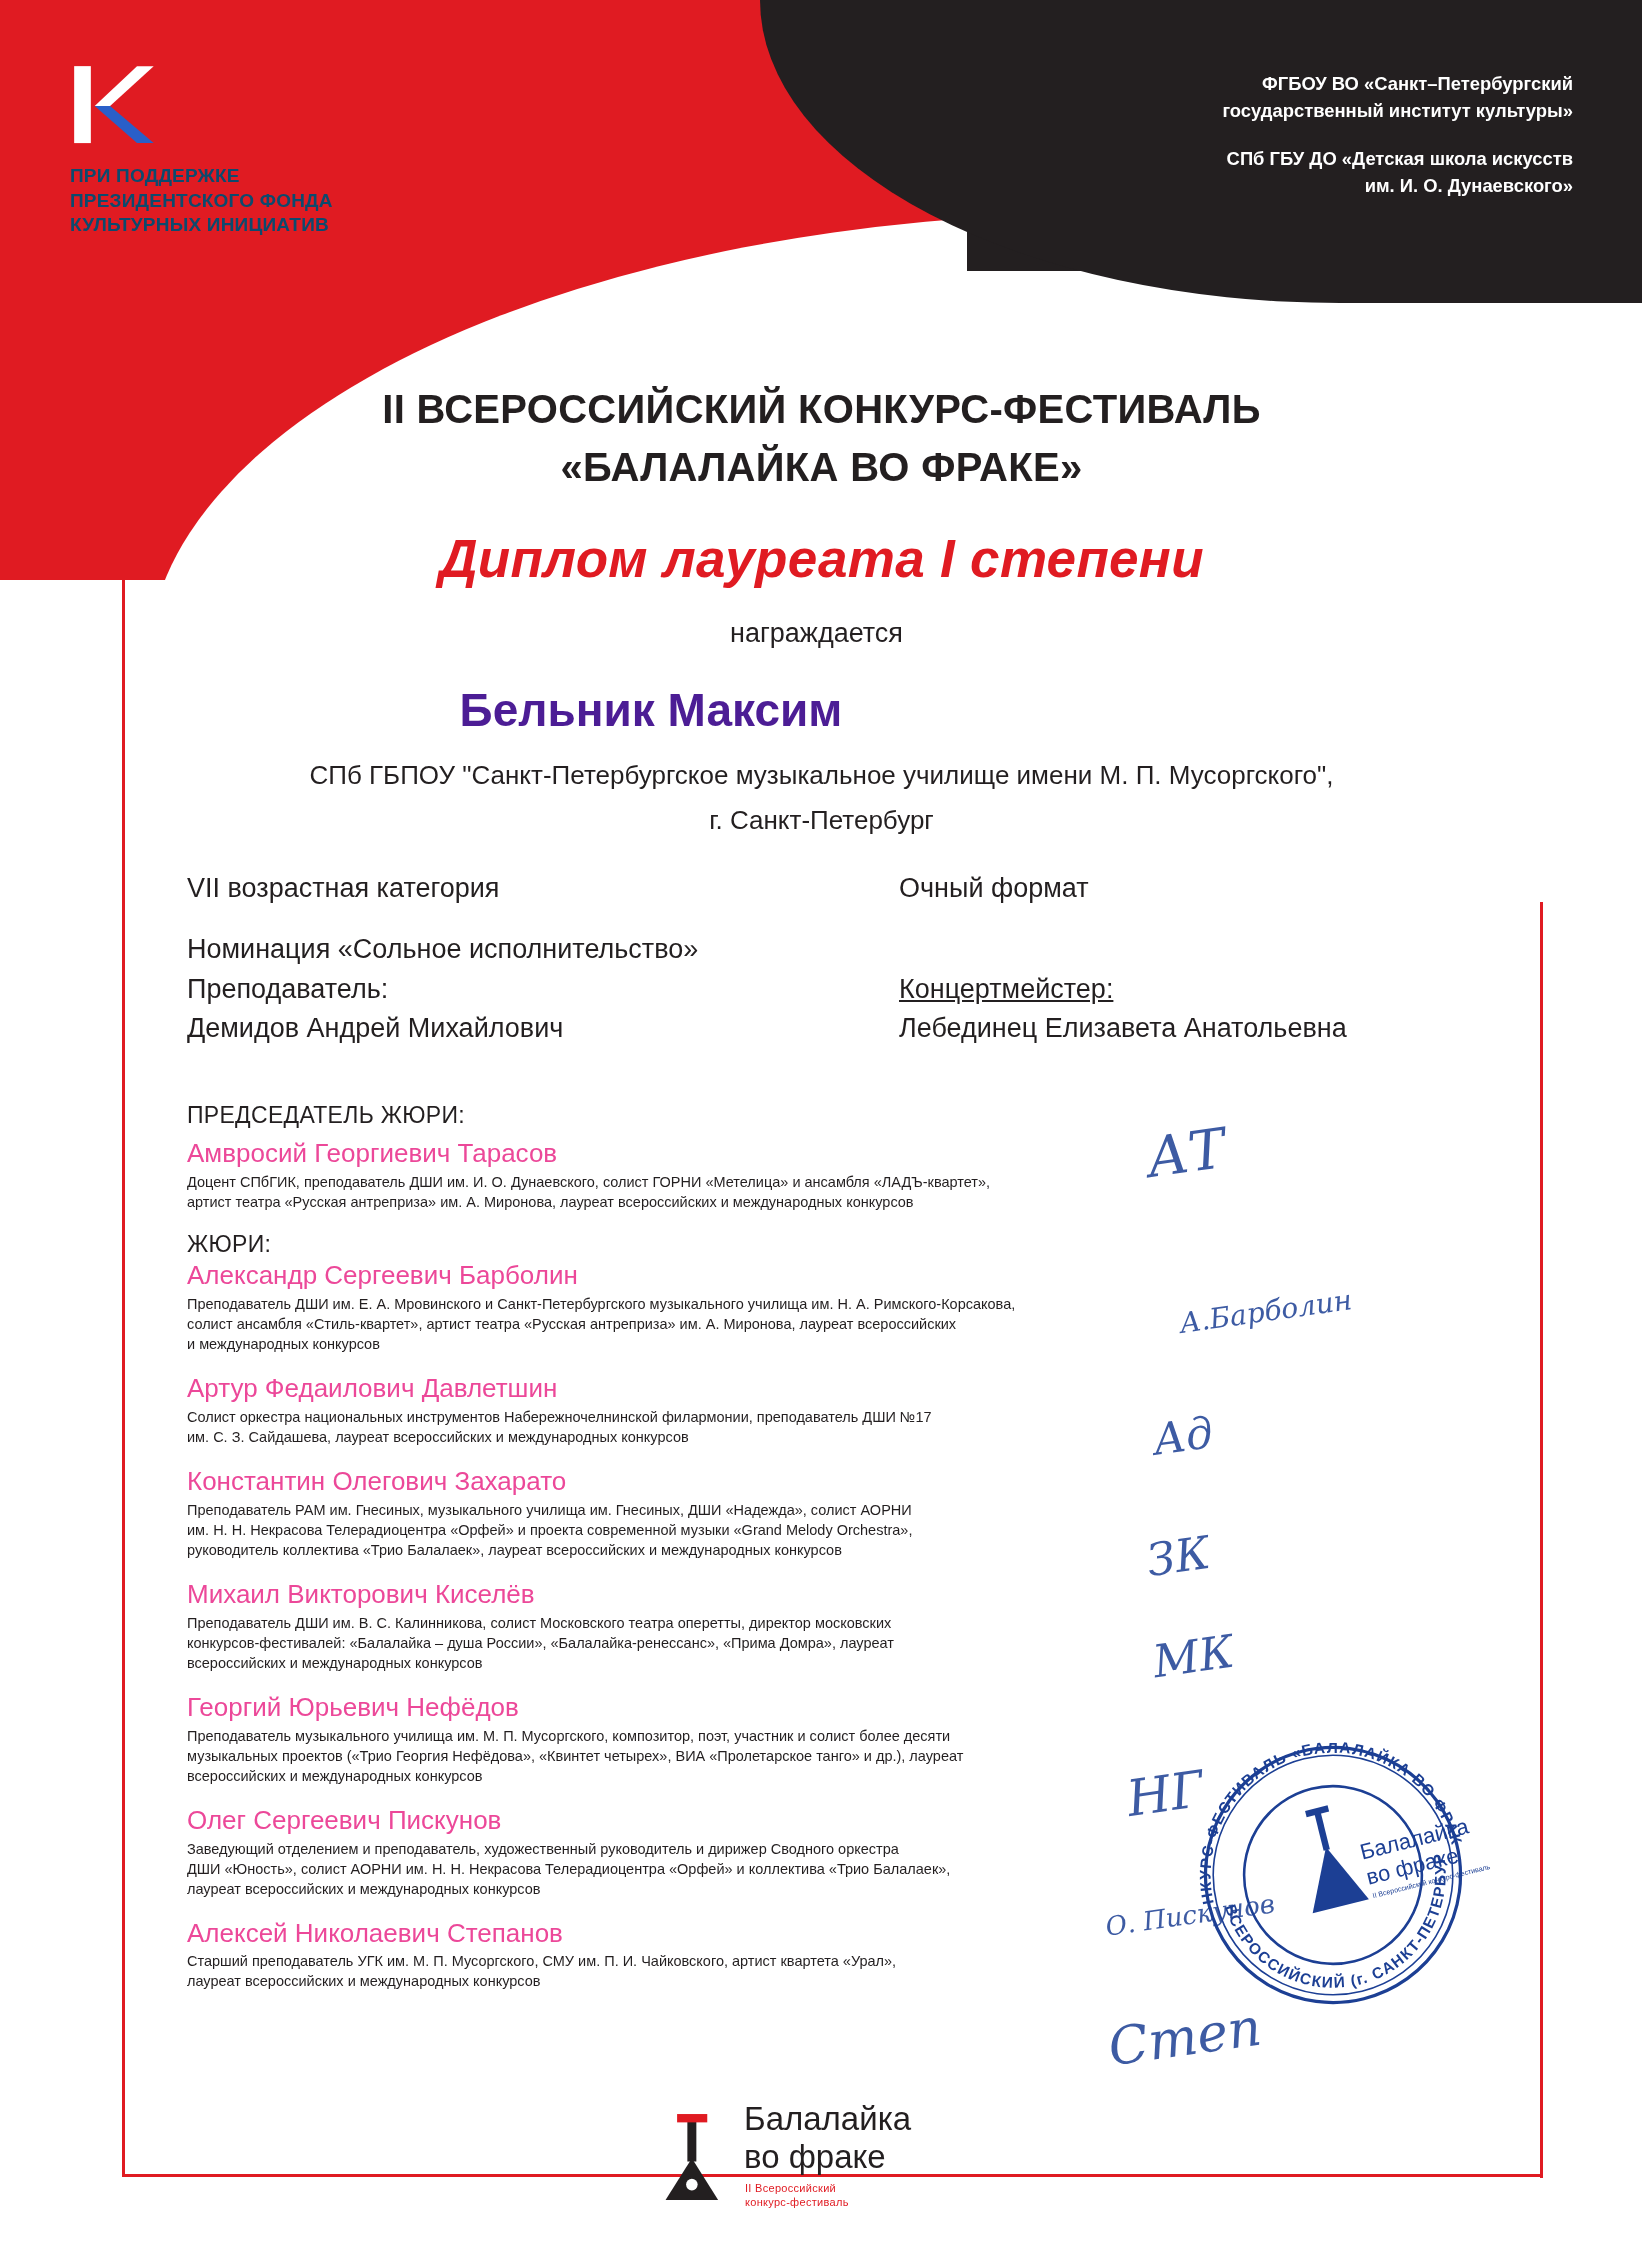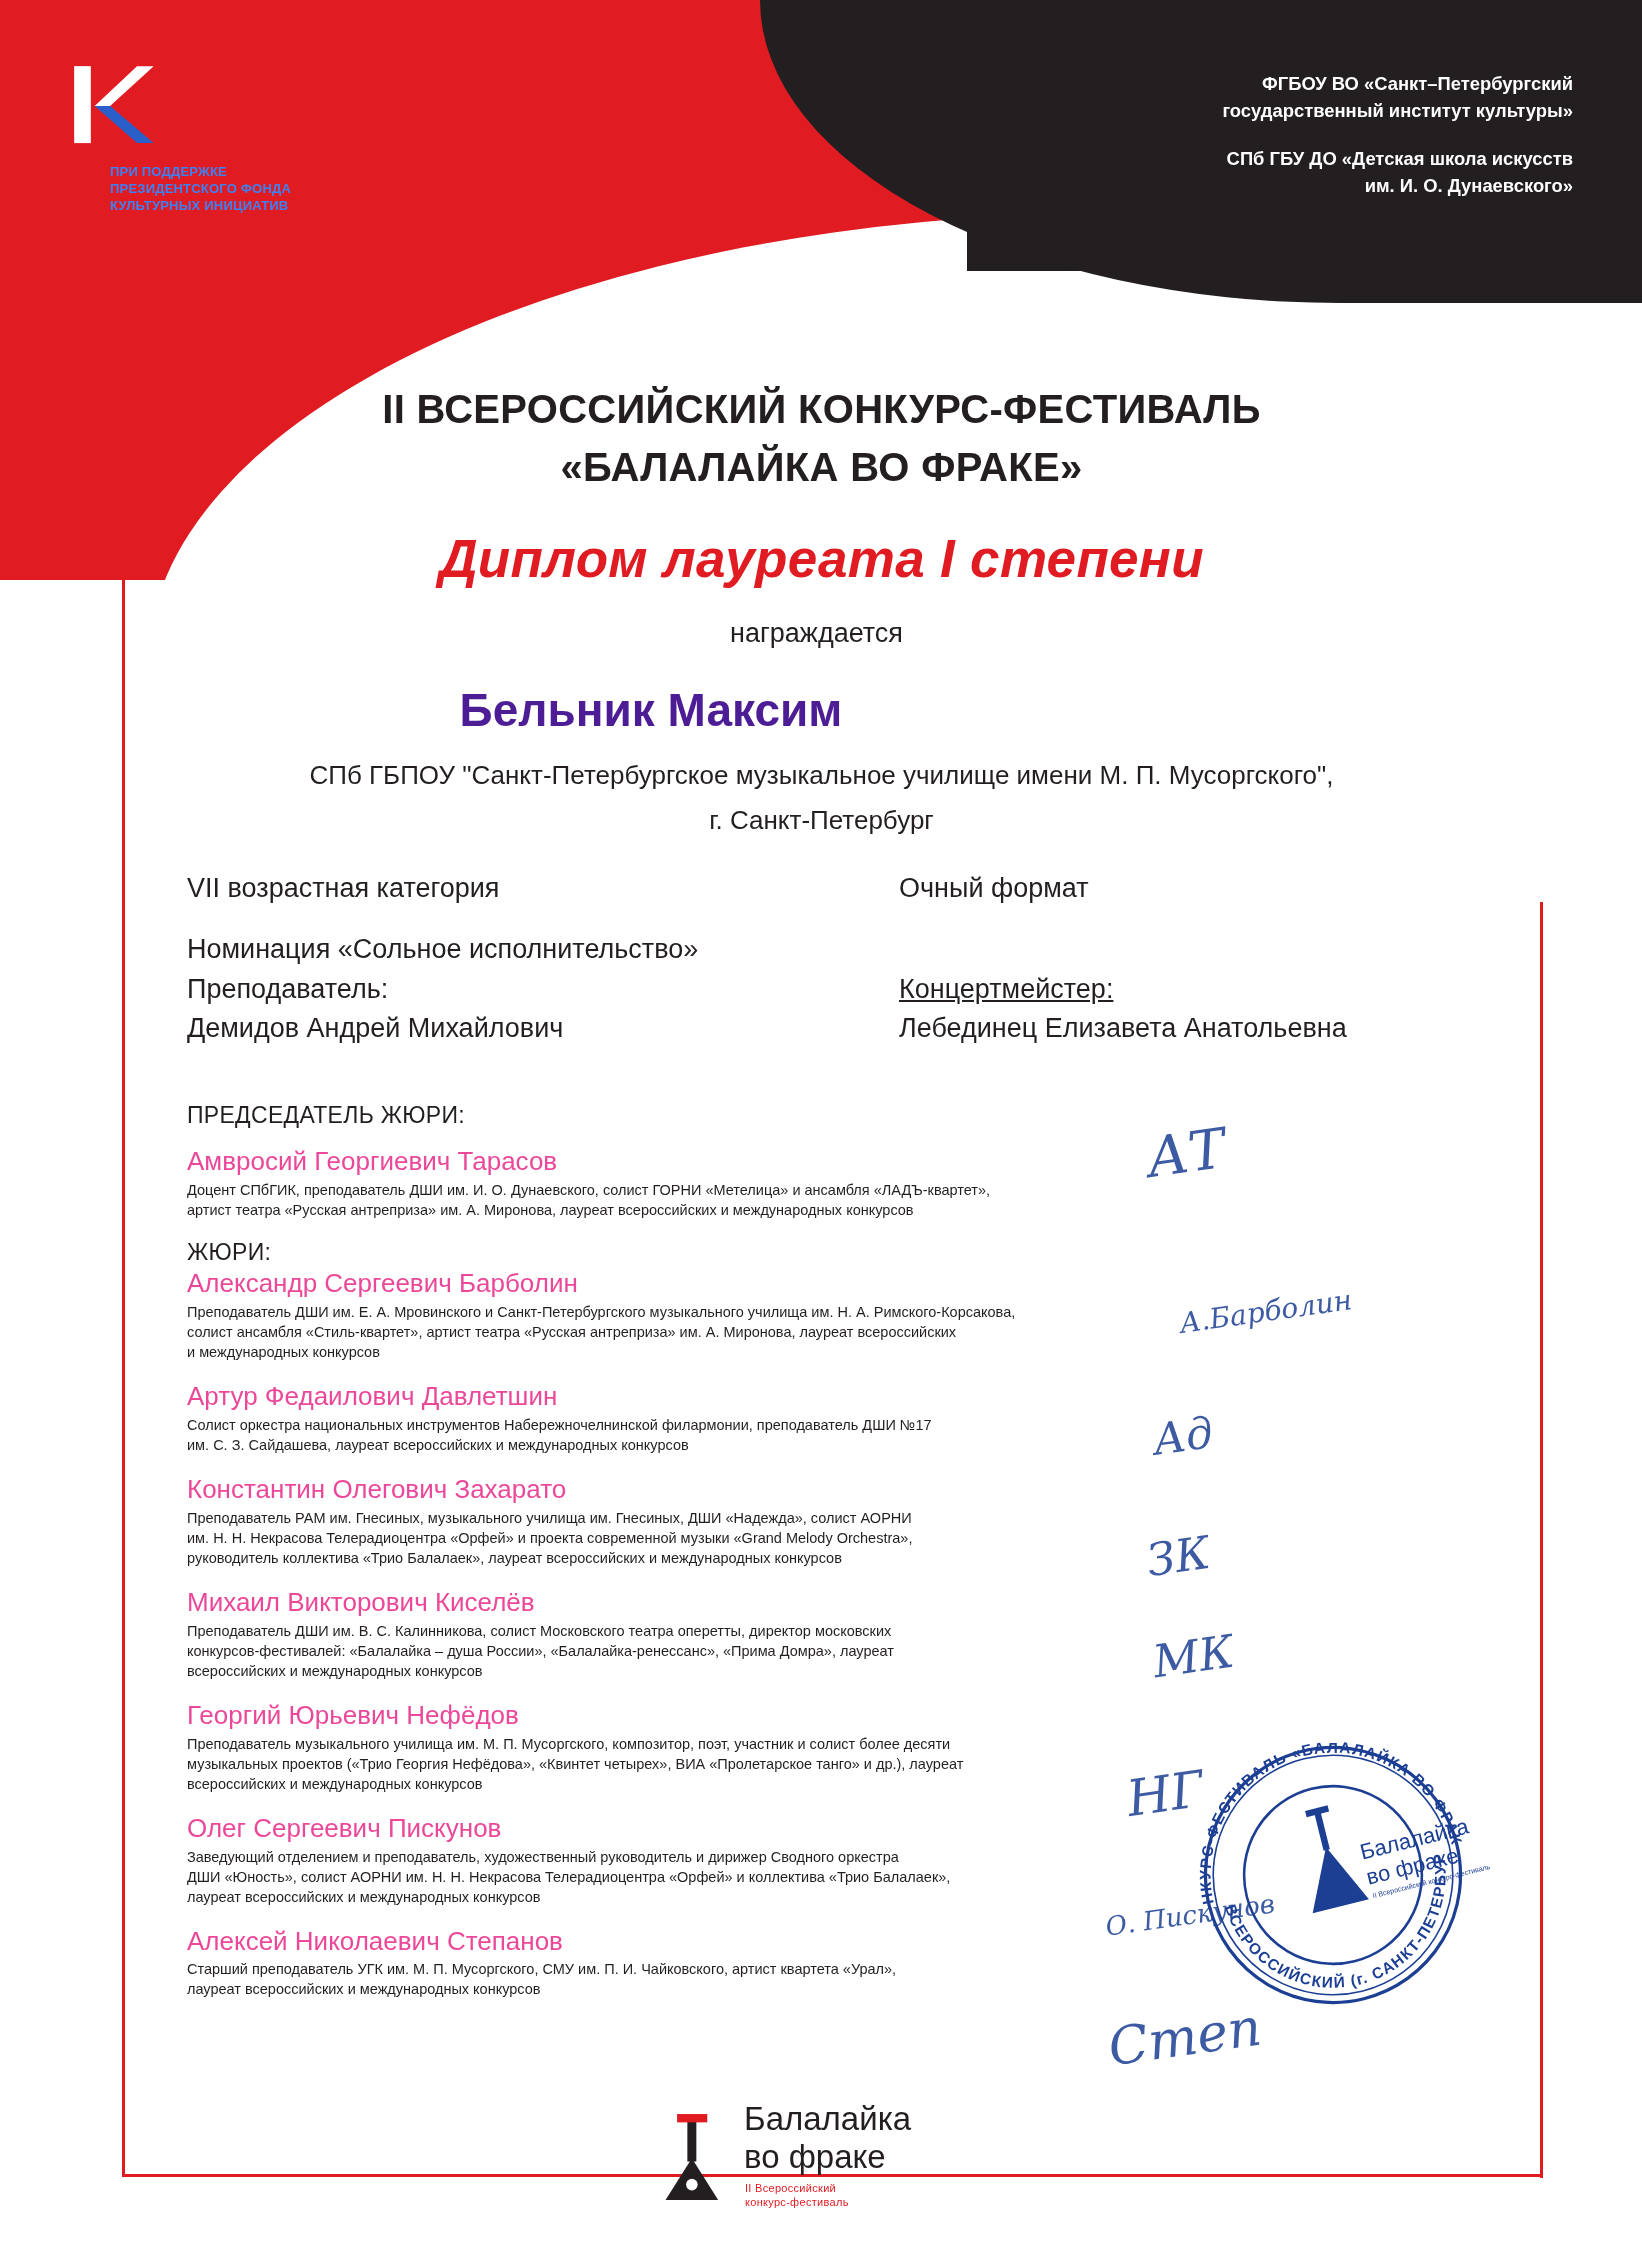--- a/index.html
+++ b/index.html
@@ -64,26 +64,25 @@
     position: absolute;
     left: 70px; top: 61px;
     width: 335px;
   }
   .pfki-mark {
     position: relative;
     width: 84px; height: 93px;
   }
   .pfki-text {
     margin-top: 10.3px;
-    color: #3b82f6;
-    font-size: 13px;
+    color: #0c4a6e;
+    font-size: 19px;
     font-weight: bold;
     line-height: 1.28;
     letter-spacing: 0.2px;
-    margin-left: 40px;
   }
 
   
   .inst {
     position: absolute;
     right: 70px; top: 71px;
     text-align: right;
     color: #ffffff;
     font-size: 18.4px;
     font-weight: bold;
@@ -231,21 +230,21 @@
 
   
   .jury {
     position: absolute;
     left: 187px; top: 1102px;
     width: 1095px;
   }
   .jury-heading {
     font-size: 23px;
     color: #231f20;
-    margin-bottom: 17px;
+    margin-bottom: 9px;
     letter-spacing: 0.3px;
   }
   .jury-member { margin-bottom: 19.3px; }
   .jury-name {
     font-size: 26px;
     color: #ec4899;
     margin-bottom: 2.6px;
   }
   .jury-desc {
     font-size: 14.5px;

